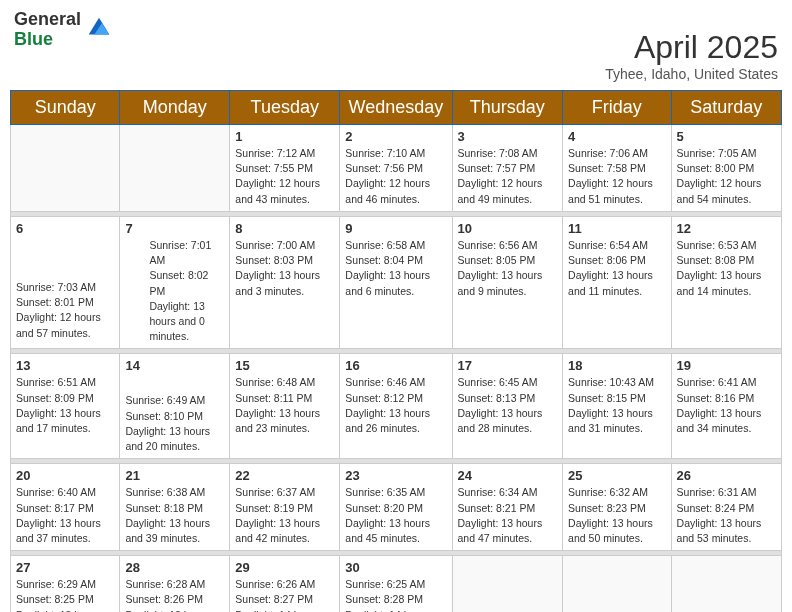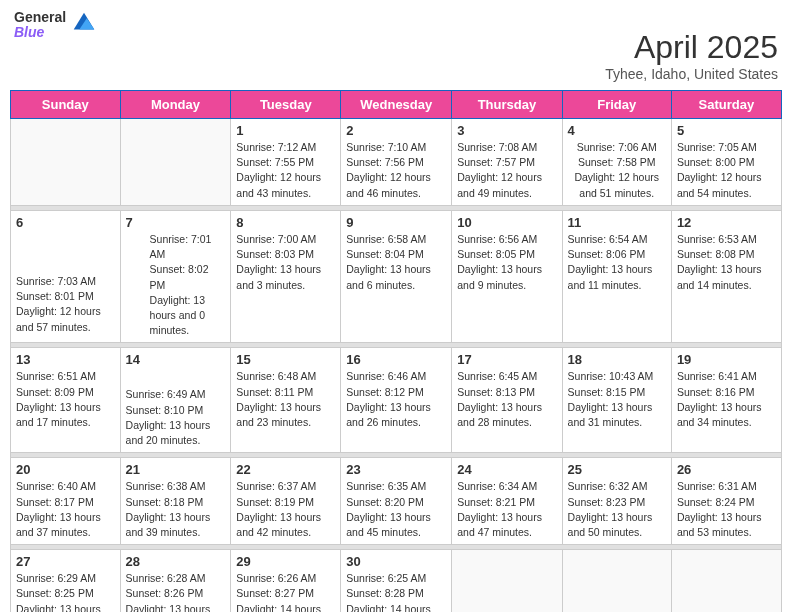--- a/index.html
+++ b/index.html
@@ -15,27 +15,27 @@
       justify-content: space-between;
       align-items: flex-start;
       margin-bottom: 8px;
       padding: 0 4px;
     }
     .logo {
       display: flex;
       align-items: center;
     }
     .logo-text {
-      font-size: 14px;
+      font-size: 18px;
       font-weight: bold;
       color: #333;
       line-height: 1.1;
     }
     .logo-text .general { display: block; }
-    .logo-text .blue { display: block; color: #8b5cf6; font-style: italic; }
+    .logo-text .blue { display: block; color: #15803d; }
     .logo-icon {
       width: 28px;
       height: 28px;
       margin-left: 4px;
       margin-top: -4px;
     }
     .title-block {
       text-align: right;
     }
     .month-title {
@@ -47,24 +47,24 @@
     .location {
       font-size: 14px;
       color: #555;
     }
     .calendar {
       width: 100%;
       border-collapse: collapse;
       border: 1px solid #ccc;
     }
     .calendar th {
-      background-color: #ec4899;
+      background-color: #a16207;
       color: #fff;
-      font-size: 13px;
-      font-weight: bold;
+      font-size: 18px;
+      font-weight: normal;
       text-align: center;
       padding: 6px 4px;
       border: 1px solid #1565c0;
     }
     .calendar td {
       vertical-align: top;
       border: 1px solid #ccc;
       padding: 4px 5px;
       font-size: 11px;
       color: #333;
@@ -136,21 +136,21 @@
 Daylight: 12 hours and 46 minutes.</div>
         </td>
         <td>
           <span class="day-number">3</span>
           <div class="day-info" style="white-space: pre-line;">Sunrise: 7:08 AM
 Sunset: 7:57 PM
 Daylight: 12 hours and 49 minutes.</div>
         </td>
         <td>
           <span class="day-number">4</span>
-          <div class="day-info" style="white-space: pre-line; text-align: center;">Sunrise: 7:06 AM
+          <div class="day-info" style="white-space: pre-line;">Sunrise: 7:06 AM
 Sunset: 7:58 PM
 Daylight: 12 hours and 51 minutes.</div>
         </td>
         <td>
           <span class="day-number">5</span>
           <div class="day-info" style="white-space: pre-line;">Sunrise: 7:05 AM
 Sunset: 8:00 PM
 Daylight: 12 hours and 54 minutes.</div>
         </td>
       </tr>

